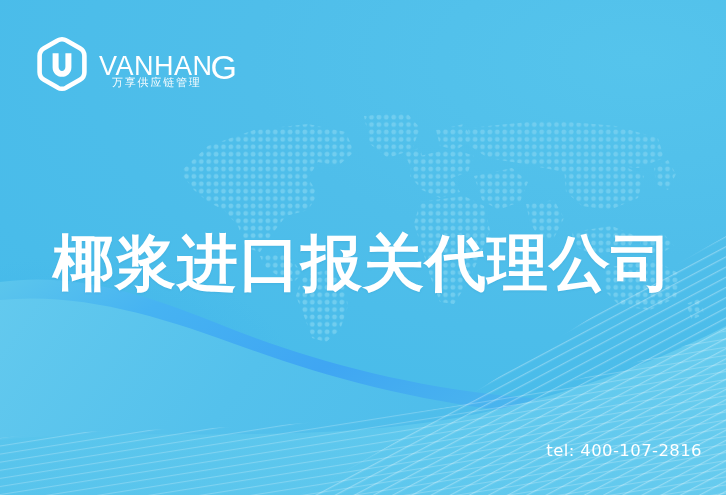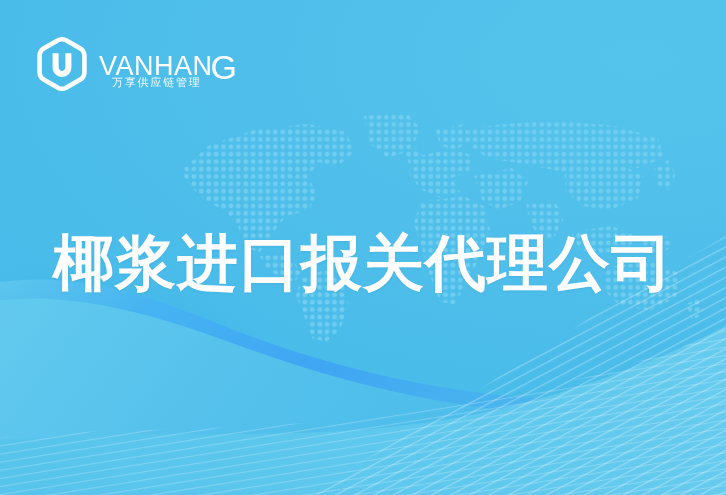--- a/index.html
+++ b/index.html
@@ -269,14 +269,15 @@
     <span class="logo-text-wrap">
       <span class="logo-word">
         <span class="lw-main">VANHAN</span><span class="lw-g">G</span>
       </span>
       <span class="logo-sub">万享供应链管理</span>
     </span>
   </div>
 
   <div class="headline">椰浆进口报关代理公司</div>
 
+  <div class="phone">tel: 400-107-2816</div>
 
 </div>
 
 </body></html>

